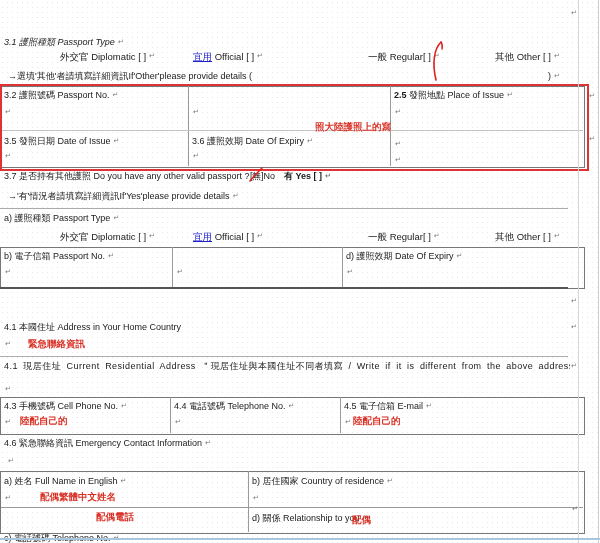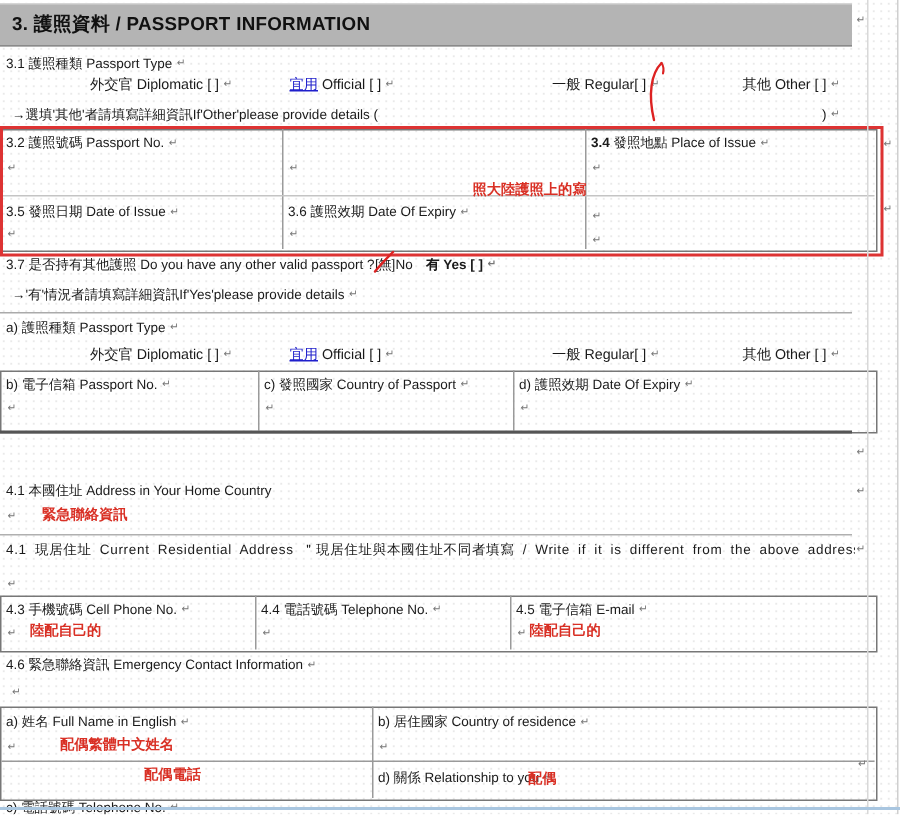--- a/index.html
+++ b/index.html
@@ -30,47 +30,44 @@
   .outline{position:absolute;border:1px solid #777;background:transparent;}
   .redbox{position:absolute;border:2px solid #dd3333;background:transparent;}
   .field{position:absolute;background:transparent;}
   svg.mark{position:absolute;overflow:visible;}
 </style>
 </head>
 <body>
 
 <div class="page">
 
-  <div class="bar" style="top:2px;">
-    <span class="bt">3. 護照資料 / PASSPORT INFORMATION</span>
-  </div>
   <span class="pcabs" style="left:571px;top:9px;">↵</span>
 
-  <div class="t small" style="left:4px;top:37px;"><span>3.1 護照種類 Passport Type</span><span class="pc">↵</span></div>
+  <div class="t small" style="left:4px;top:37px;font-style:italic;"><span>3.1 護照種類 Passport Type</span><span class="pc">↵</span></div>
 
   <div class="t" style="left:60px;top:51px;"><span>外交官</span> <span>Diplomatic [  ]</span><span class="pc">↵</span></div>
   <div class="t" style="left:193px;top:51px;"><span class="blue">宜用</span> <span>Official [  ]</span><span class="pc">↵</span></div>
   <div class="t" style="left:368px;top:51px;"><span>一般</span> <span>Regular[  ]</span><span class="pc">↵</span></div>
   <div class="t" style="left:495px;top:51px;"><span>其他</span> <span>Other [  ]</span><span class="pc">↵</span></div>
 
   <svg class="mark" style="left:424px;top:38px;" width="24" height="46">
     <path d="M17 4 C 10 11, 8 25, 12 42" stroke="#dd2222" stroke-width="1.6" fill="none" stroke-linecap="round"></path>
     <path d="M17 4 Q 19 7 18 11" stroke="#dd2222" stroke-width="1.4" fill="none" stroke-linecap="round"></path>
   </svg>
 
   <div class="t small" style="left:8px;top:71px;"><span>→選填'其他'者請填寫詳細資訊If'Other'please provide details (</span></div>
   <div class="t small" style="left:548px;top:71px;"><span>)</span><span class="pc">↵</span></div>
 
   <div class="outline" style="left:0;top:86px;width:583px;height:80px;"></div>
   <div class="vl" style="left:188px;top:86px;height:80px;"></div>
   <div class="vl" style="left:390px;top:86px;height:80px;"></div>
   <div class="hl" style="left:1px;top:130px;width:582px;background:#c4c4c4;"></div>
 
   <div class="t small" style="left:4px;top:90px;"><span>3.2 護照號碼 Passport No.</span><span class="pc">↵</span></div>
-  <div class="t small" style="left:394px;top:90px;"><span class="bold">3.4</span><span> 發照地點 Place of Issue</span><span class="pc">↵</span></div>
+  <div class="t small" style="left:394px;top:90px;"><span class="bold">2.5</span><span> 發照地點 Place of Issue</span><span class="pc">↵</span></div>
   <span class="pcabs" style="left:5px;top:108px;">↵</span>
   <span class="pcabs" style="left:193px;top:108px;">↵</span>
   <span class="pcabs" style="left:395px;top:108px;">↵</span>
 
   <div class="t small" style="left:4px;top:136px;"><span>3.5 發照日期 Date of Issue</span><span class="pc">↵</span></div>
   <div class="t small" style="left:192px;top:136px;"><span>3.6 護照效期 Date Of Expiry</span><span class="pc">↵</span></div>
   <span class="pcabs" style="left:5px;top:152px;">↵</span>
   <span class="pcabs" style="left:193px;top:152px;">↵</span>
   <span class="pcabs" style="left:395px;top:140px;">↵</span>
   <span class="pcabs" style="left:395px;top:156px;">↵</span>
@@ -102,21 +99,20 @@
 
   <div class="t" style="left:60px;top:231px;"><span>外交官</span> <span>Diplomatic [  ]</span><span class="pc">↵</span></div>
   <div class="t" style="left:193px;top:231px;"><span class="blue">宜用</span> <span>Official [  ]</span><span class="pc">↵</span></div>
   <div class="t" style="left:368px;top:231px;"><span>一般</span> <span>Regular[  ]</span><span class="pc">↵</span></div>
   <div class="t" style="left:495px;top:231px;"><span>其他</span> <span>Other [  ]</span><span class="pc">↵</span></div>
 
   <div class="outline" style="left:0;top:247px;width:583px;height:40px;"></div>
   <div class="vl" style="left:172px;top:247px;height:40px;"></div>
   <div class="vl" style="left:342px;top:247px;height:40px;"></div>
   <div class="t small" style="left:4px;top:251px;"><span>b) 電子信箱 Passport No.</span><span class="pc">↵</span></div>
-  <div class="t small" style="left:176px;top:251px;"><span>c) 發照國家 Country of Passport</span><span class="pc">↵</span></div>
   <div class="t small" style="left:346px;top:251px;"><span>d) 護照效期 Date Of Expiry</span><span class="pc">↵</span></div>
   <span class="pcabs" style="left:5px;top:268px;">↵</span>
   <span class="pcabs" style="left:177px;top:268px;">↵</span>
   <span class="pcabs" style="left:347px;top:268px;">↵</span>
   <div class="field" style="left:1px;top:263px;width:170px;height:23px;"></div>
   <div class="field" style="left:173px;top:263px;width:168px;height:23px;"></div>
   <div class="field" style="left:343px;top:263px;width:239px;height:23px;"></div>
 
   <div class="hl dark" style="left:0;top:287px;width:568px;height:2px;"></div>
   <span class="pcabs" style="left:571px;top:297px;">↵</span>

